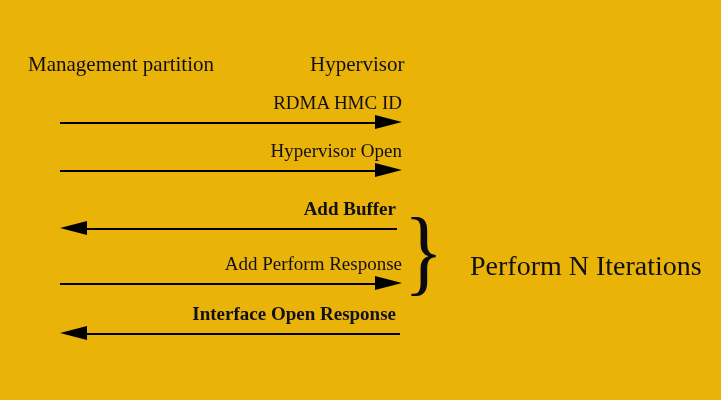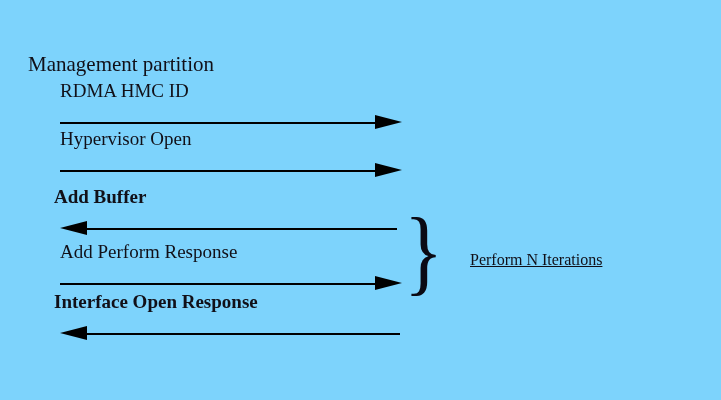--- a/index.html
+++ b/index.html
@@ -5,21 +5,21 @@
 <style>
   html, body {
     margin: 0;
     padding: 0;
     background: #ffffff;
   }
   #canvas {
     position: relative;
     width: 721px;
     height: 400px;
-    background: #7dd3fc;
+    background: #eab308;
     font-family: "Liberation Serif", "DejaVu Serif", serif;
     color: #000000;
     overflow: hidden;
   }
 
   
   .participant {
     position: absolute;
     font-size: 21px;
     line-height: 1;
@@ -39,24 +39,24 @@
   .message {
     position: absolute;
     left: 60px;
     width: 342px;
     height: 0;
   }
   .msg-label {
     position: absolute;
     left: 0;
     width: 100%;
-    text-align: left;
+    text-align: right;
     font-size: 19px;
     line-height: 1;
-    bottom: 22px;
+    bottom: 10px;
     white-space: nowrap;
     color: #111018;
     margin-top: 40px;
   }
   .msg-label.shift-left {
     
     transform: translateX(-6px);
     font-weight: bold;
   }
   .msg-line {
@@ -111,34 +111,34 @@
     line-height: 96px;
     font-family: "Liberation Serif", "DejaVu Serif", serif;
     color: #0b0a14;
     transform: scaleX(0.85);
     transform-origin: left top;
   }
   #group-note {
     position: absolute;
     left: 470px;
     top: 252px;
-    font-size: 16px;
+    font-size: 28px;
     line-height: 1;
     white-space: nowrap;
     color: #111018;
-    text-decoration: underline;
   }
 </style>
 </head>
 <body>
 
 <div id="canvas">
 
   <div class="participant" id="participant-management">Management partition</div>
 
+  <div class="participant" id="participant-hypervisor">Hypervisor</div>
 
   <div class="message" id="message-row-1">
     <div class="msg-label">RDMA HMC ID</div>
     <div class="msg-line"></div>
     <div class="arrowhead right"></div>
   </div>
 
   <div class="message" id="message-row-2">
     <div class="msg-label">Hypervisor Open</div>
     <div class="msg-line"></div>

